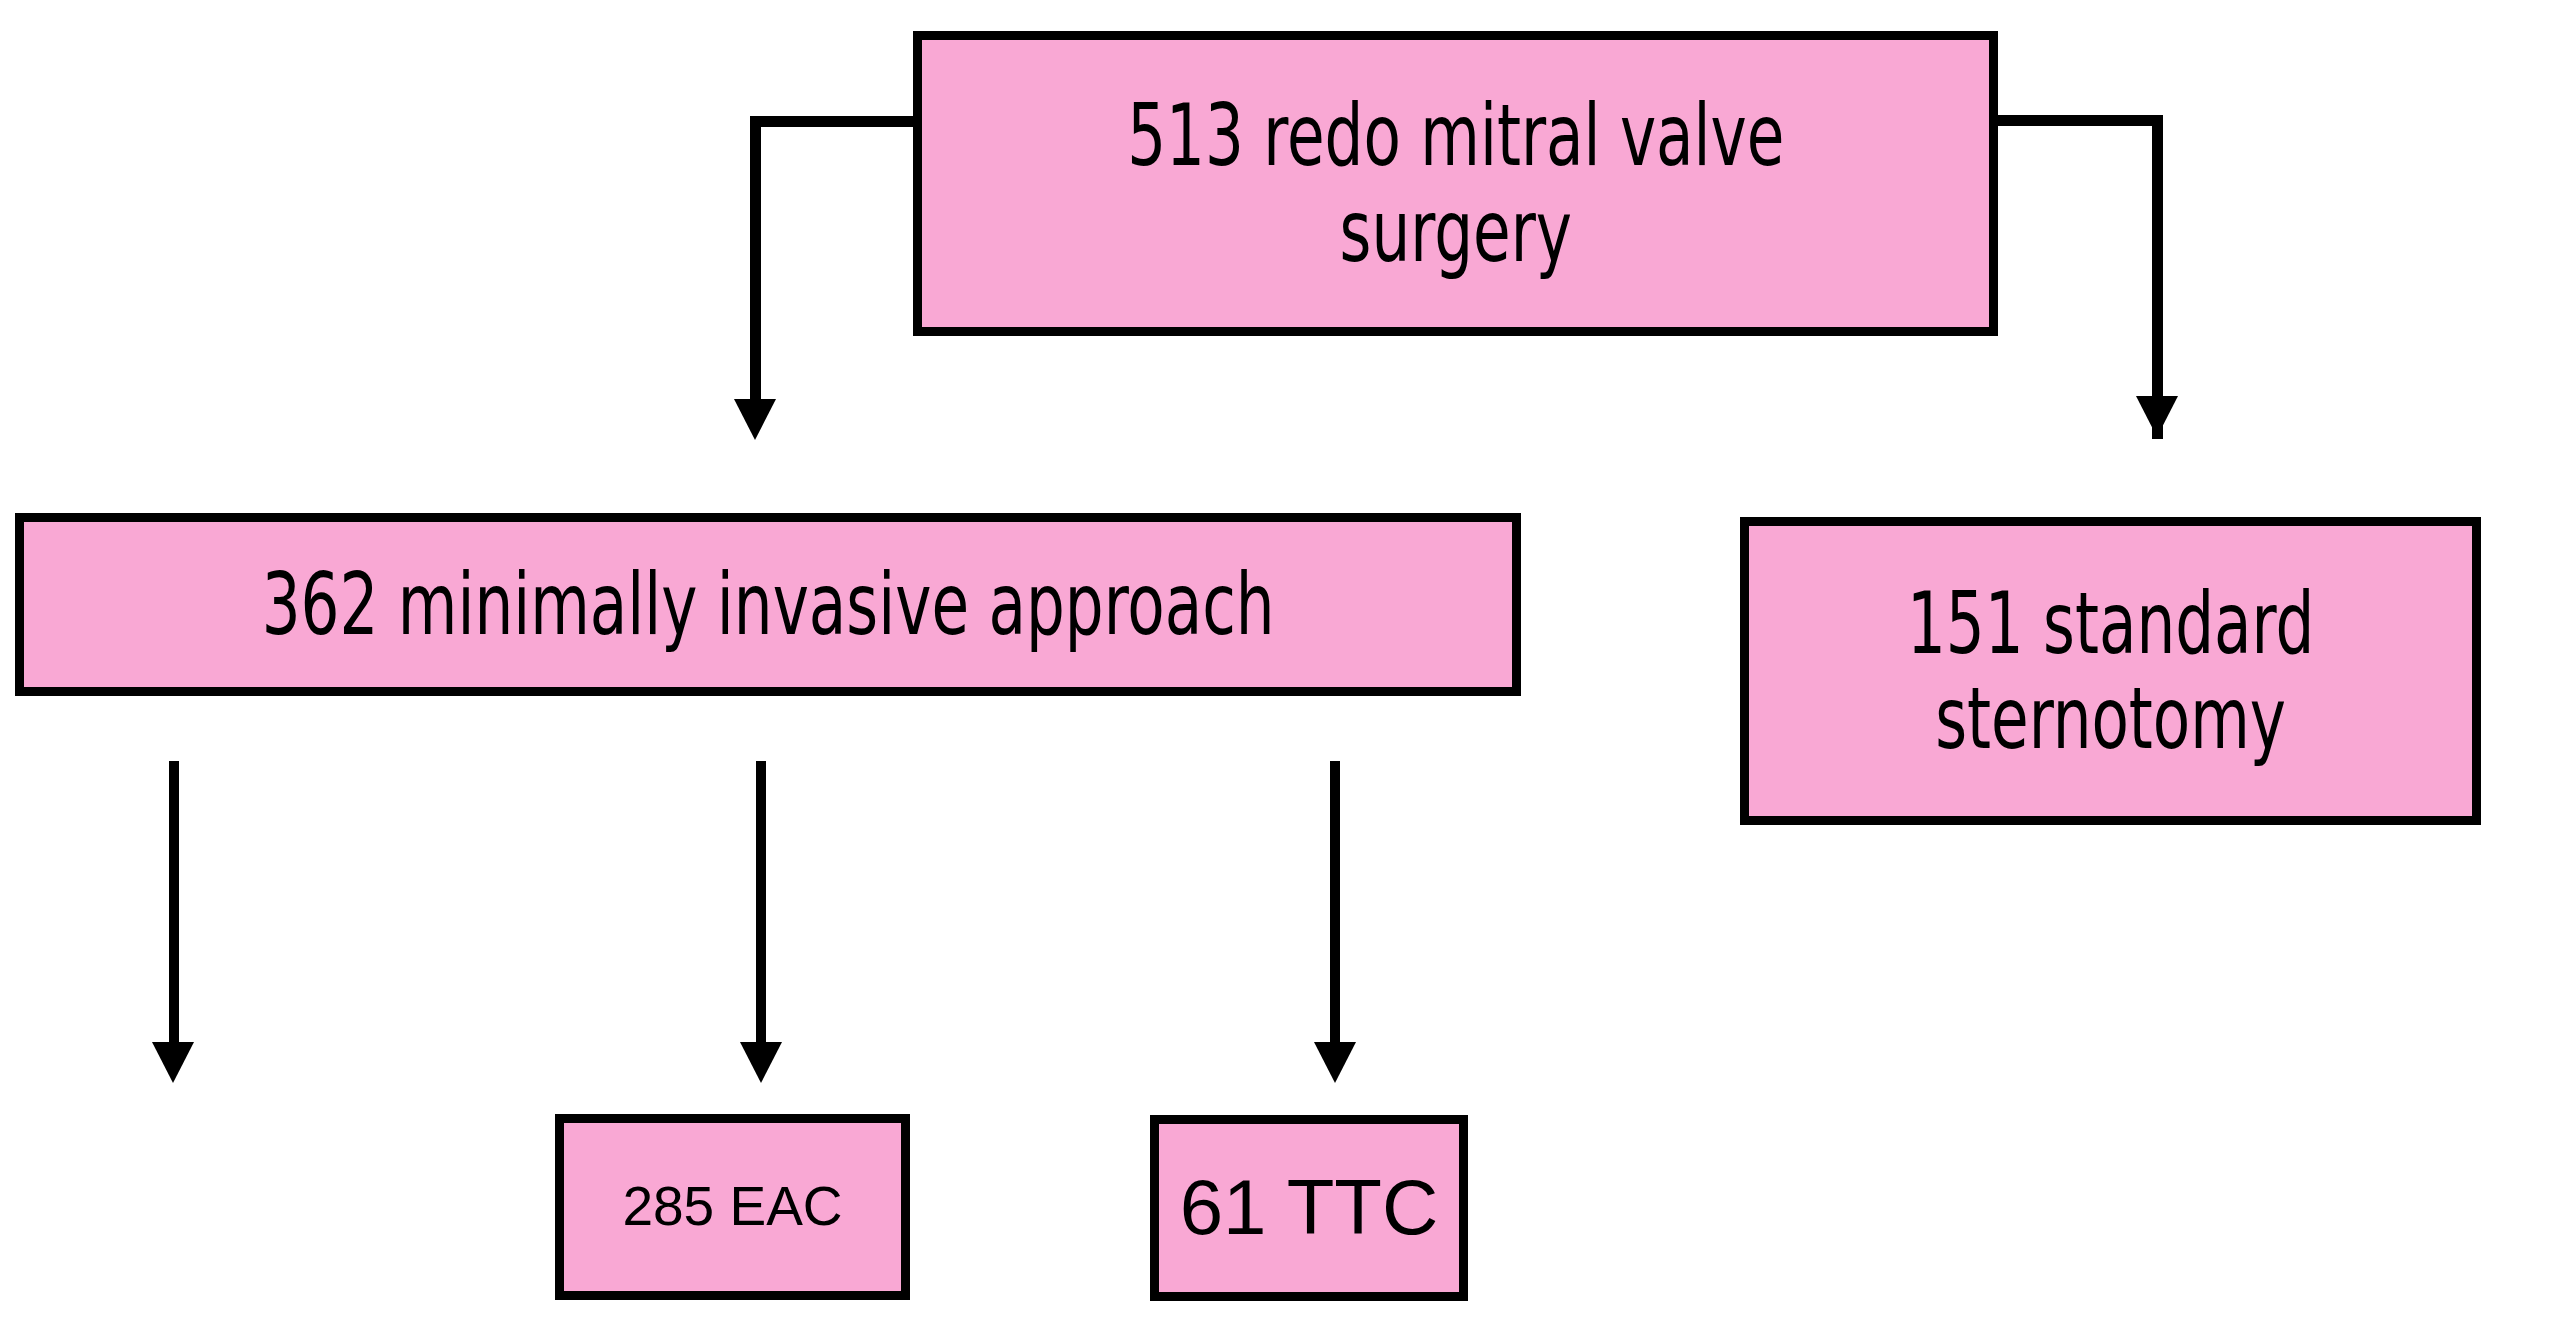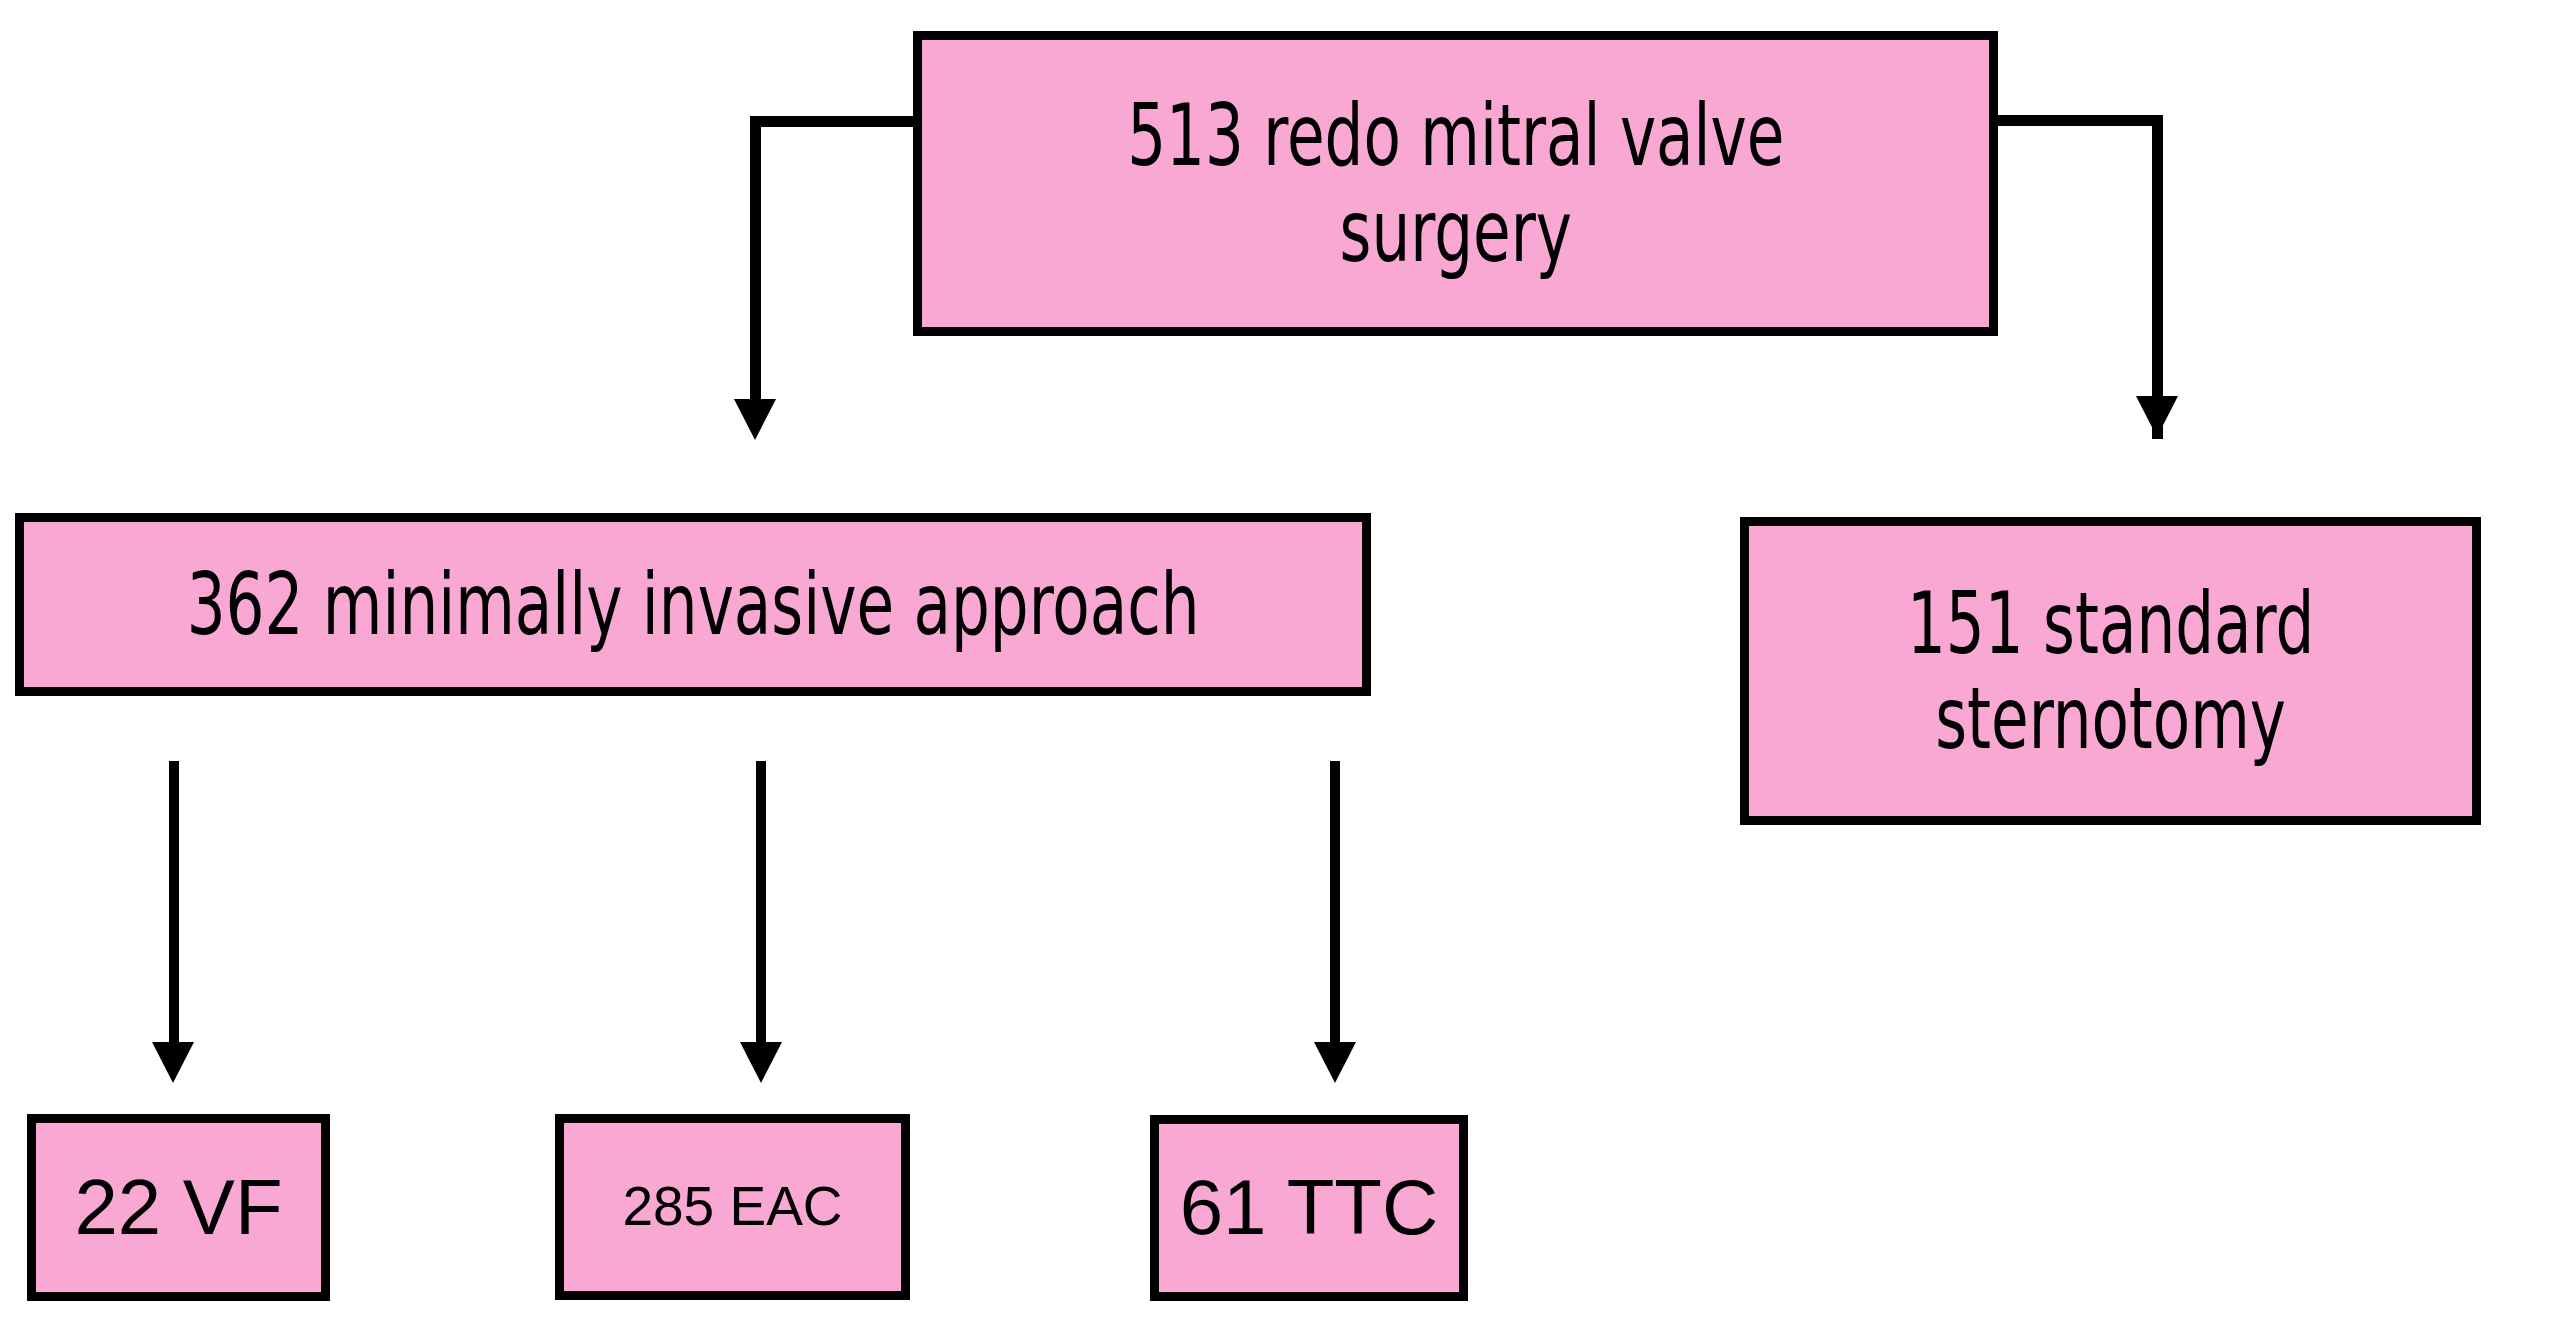--- a/index.html
+++ b/index.html
@@ -45,21 +45,21 @@
     transform: scaleX(0.80);
     transform-origin: center center;
     white-space: pre-line;
   }
   .node.regular {
     font-family: "Liberation Sans", sans-serif;
     font-weight: 400;
   }
 
   #node-root     { left: 913px; top: 31px;   width: 1085px; height: 305px;  font-size: 85px; }
-  #node-mis      { left: 14.7px;   top: 513px;  width: 1356px; height: 183px;  font-size: 85px; }
+  #node-mis      { left: 14.7px;   top: 513px;  width: 1506px; height: 183px;  font-size: 85px; }
   #node-stern    { left: 1740px; top: 517px;  width: 741px;  height: 308px;  font-size: 85px; }
   #node-vf       { left: 27px;   top: 1114px; width: 303px;  height: 187px;  font-size: 78px; }
   #node-eac      { left: 555px;  top: 1114px; width: 355px;  height: 186px;  font-size: 55px; }
   #node-ttc      { left: 1150px; top: 1115px; width: 318px;  height: 186px;  font-size: 78px; }
 
   
   .hline, .vline {
     position: absolute;
     background: #000000;
   }
@@ -119,23 +119,20 @@
 
   <div class="node condensed" id="node-mis">
     <span class="txt">362 minimally invasive approach</span>
   </div>
 
   <div class="node condensed" id="node-stern">
     <span class="txt">151 standard
 sternotomy</span>
   </div>
 
-  <div class="node regular" id="node-vf">
-    <span class="txt">22 VF</span>
-  </div>
 
   <div class="node regular" id="node-eac">
     <span class="txt">285 EAC</span>
   </div>
 
   <div class="node regular" id="node-ttc">
     <span class="txt">61 TTC</span>
   </div>
 
 </div>

